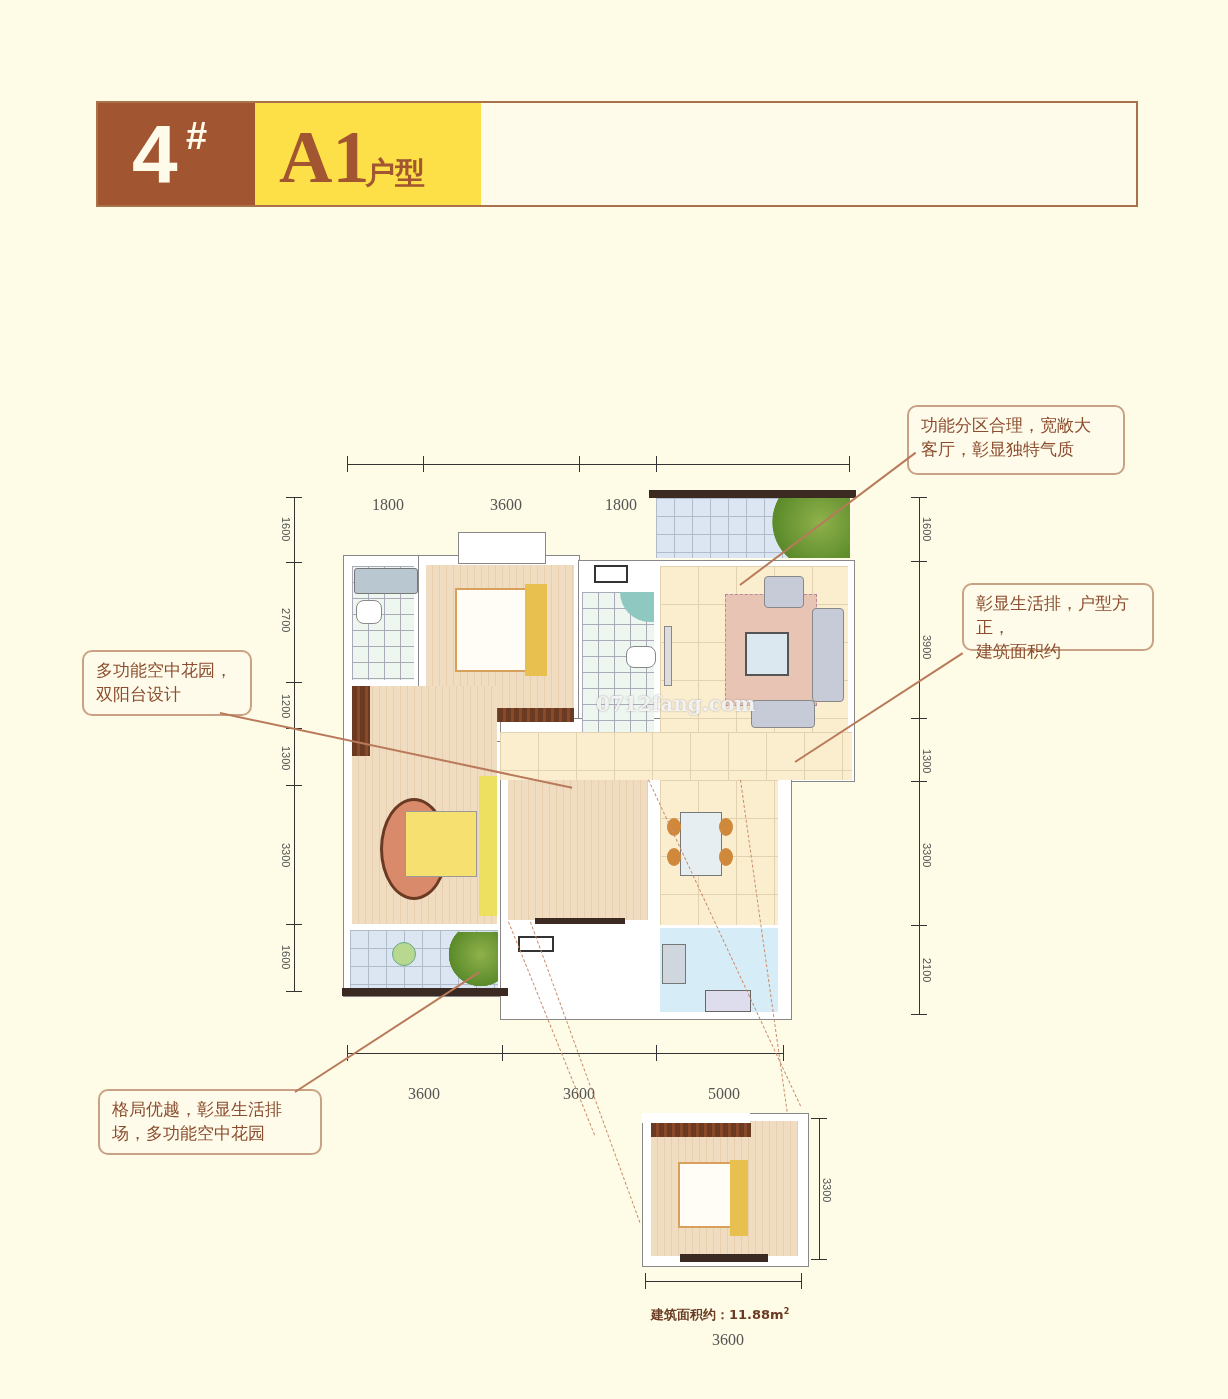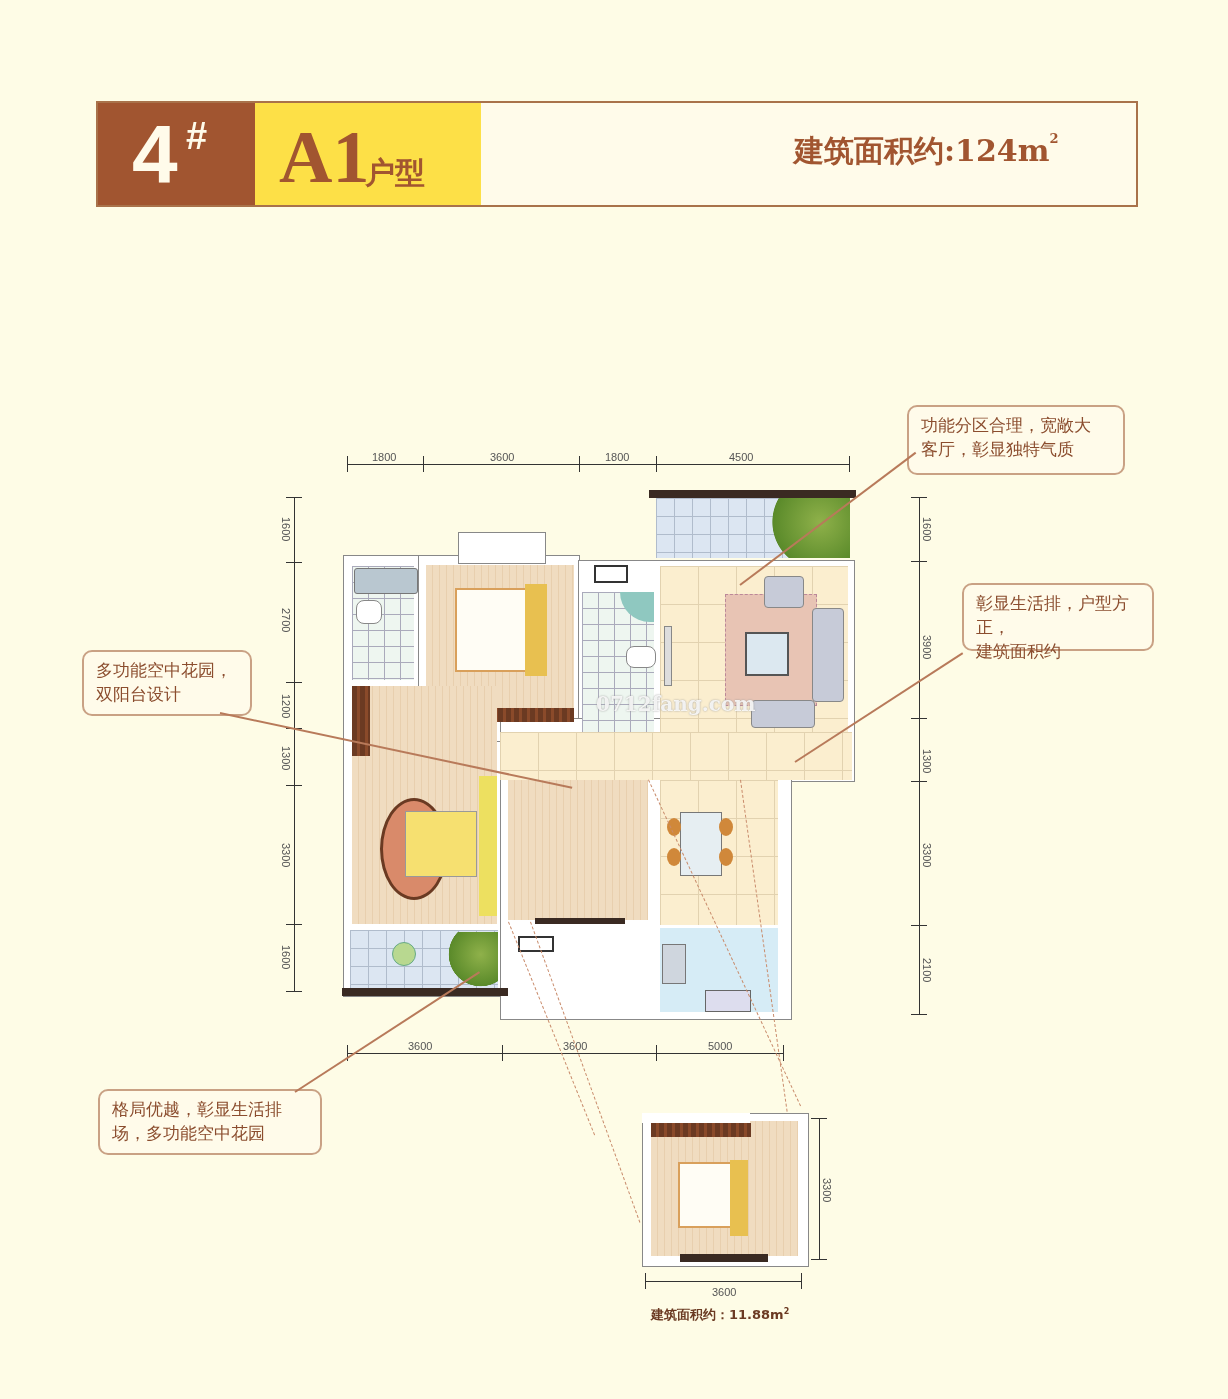--- a/index.html
+++ b/index.html
@@ -10,21 +10,21 @@
   .hdr-num{left:0;top:0;width:157px;height:102px;background:#a15530;}
   .hdr-num .n{position:absolute;left:34px;top:6px;color:#fffbea;font-family:"Liberation Sans",sans-serif;font-weight:bold;font-size:82px;line-height:90px;}
   .hdr-num .s{position:absolute;left:88px;top:12px;color:#fffbea;font-family:"Liberation Sans",sans-serif;font-weight:bold;font-size:38px;}
   .hdr-type{left:157px;top:0;width:226px;height:102px;background:#fde047;}
   .hdr-type .a{position:absolute;left:24px;top:12px;color:#a15530;font-family:"Liberation Serif",serif;font-weight:bold;font-size:74px;line-height:84px;}
   .hdr-type .b{position:absolute;left:110px;top:50px;color:#a15530;font-family:"DejaVu Serif",serif;font-weight:bold;font-size:30px;}
   .hdr-desc{left:392px;top:28px;color:#a15530;font-family:"DejaVu Serif",serif;font-size:30px;letter-spacing:1px;white-space:nowrap;}
   .hdr-area{left:696px;top:28px;color:#a15530;font-family:"DejaVu Serif",serif;font-weight:bold;font-size:30px;white-space:nowrap;}
   .hdr-area sup{font-size:13px;vertical-align:18px;}
   
-  .dim{color:#555;font-family:Liberation Sans, sans-serif;font-size:11px;}
+  .dim{color:#555;font-family:Liberation Serif, serif;font-size:16px;margin-top:45px;}
   .vdim{writing-mode:vertical-rl;color:#555;font-family:"Liberation Sans",sans-serif;font-size:11px;}
   .line{background:#333;}
   
   .callout{border:2px solid #c9a184;border-radius:10px;background:#fffbea;color:#8b4d2e;font-size:17px;line-height:24px;padding:6px 12px;box-sizing:border-box;}
   
   .wall{background:#fff;border:1px solid #888;}
   .wood{background:repeating-linear-gradient(90deg,#f0dcc0 0 6px,#e8cfae 6px 7px);}
   .tile{background-color:#fbeecf;background-image:linear-gradient(#e2d2b0 1px,transparent 1px),linear-gradient(90deg,#e2d2b0 1px,transparent 1px);background-size:38px 38px;}
   .btile{background-color:#eef6f0;background-image:linear-gradient(#aab 1px,transparent 1px),linear-gradient(90deg,#aab 1px,transparent 1px);background-size:16px 16px;}
   .balc{background-color:#dce6f2;background-image:linear-gradient(#b0bccc 1px,transparent 1px),linear-gradient(90deg,#b0bccc 1px,transparent 1px);background-size:18px 18px;}
@@ -41,23 +41,20 @@
 <body>
 
 <div class="abs hdr">
   <div class="abs hdr-num">
     <span class="n">4</span>
     <span class="s">#</span>
   </div>
   <div class="abs hdr-type">
     <span class="a">A1</span>
     <span class="b">户型</span>
-  </div>
-  <div class="abs hdr-area">
-    <span>建筑面积约:</span><span>124m</span><sup>2</sup>
   </div>
 </div>
 
 <div>
   <div class="abs line" style="left:347px;top:464px;width:503px;height:1px;"></div>
   <div class="abs line" style="left:347px;top:456px;width:1px;height:16px;"></div>
   <div class="abs line" style="left:423px;top:456px;width:1px;height:16px;"></div>
   <div class="abs line" style="left:579px;top:456px;width:1px;height:16px;"></div>
   <div class="abs line" style="left:656px;top:456px;width:1px;height:16px;"></div>
   <div class="abs line" style="left:849px;top:456px;width:1px;height:16px;"></div>

